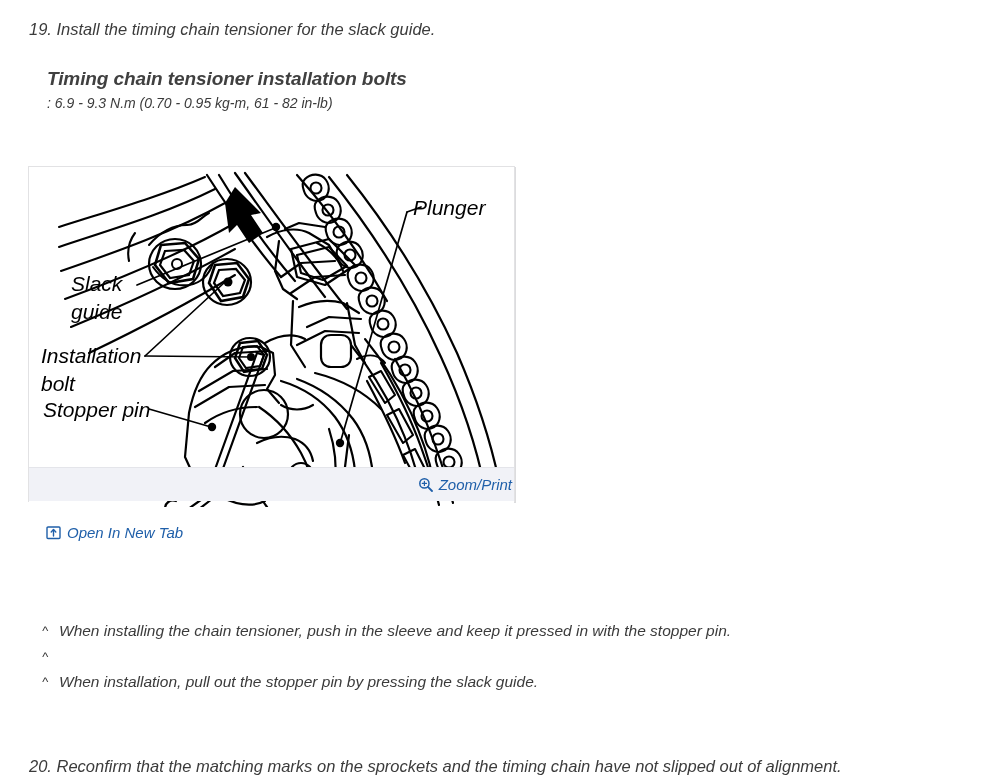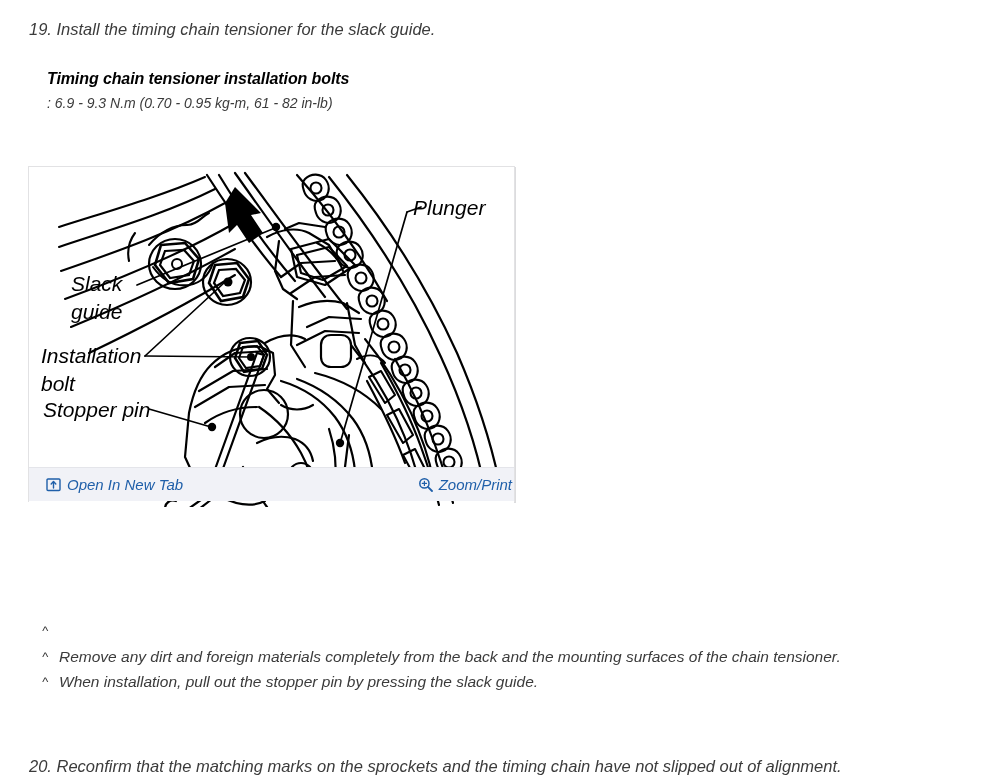--- a/index.html
+++ b/index.html
@@ -36,23 +36,23 @@
     white-space: nowrap;
   }
 
   
   .spec-block {
     position: absolute;
     left: 47px;
     top: 68px;
   }
   .spec-title {
-    font-size: 16px;
+    font-size: 19px;
     font-weight: bold;
-    color: #000000;
+    color: #404040;
     line-height: 21px;
     letter-spacing: -0.1px;
     white-space: nowrap;
   }
   .spec-value {
     font-size: 14px;
     color: #3b3b3b;
     line-height: 23px;
     margin-top: 3px;
     white-space: nowrap;
@@ -98,21 +98,21 @@
     top: 7px;
     display: flex;
     align-items: center;
     gap: 6px;
     color: #1f5fa9;
     font-size: 15px;
     text-decoration: none;
     cursor: pointer;
     line-height: 19px;
   }
-  .footer-link.left { left: 17px; }
+  .footer-link.left { left: 17px; margin-top: 48px; }
   .footer-link.right { right: 2px; text-align: center; }
   .footer-link .ic {
     display: inline-flex;
     align-items: center;
     justify-content: center;
     width: 15px;
     height: 15px;
   }
   .footer-link .lbl { white-space: nowrap; }
 
@@ -412,24 +412,24 @@
           </svg>
         </span>
         <span class="lbl">Zoom/Print</span>
       </a>
     </div>
   </div>
 
   <div class="notes">
     <div class="note-row">
       <span class="note-bullet">^</span>
+      <span class="note-text">When installing the chain tensioner, push in the sleeve and keep it pressed in with the stopper pin.</span>
     </div>
     <div class="note-row">
       <span class="note-bullet">^</span>
-      <span class="note-text">Remove any dirt and foreign materials completely from the back and the mounting surfaces of the chain tensioner.</span>
     </div>
     <div class="note-row">
       <span class="note-bullet">^</span>
       <span class="note-text">When installation, pull out the stopper pin by pressing the slack guide.</span>
     </div>
   </div>
 
   <div class="step-20">20. Reconfirm that the matching marks on the sprockets and the timing chain have not slipped out of alignment.</div>
 
 </div>

